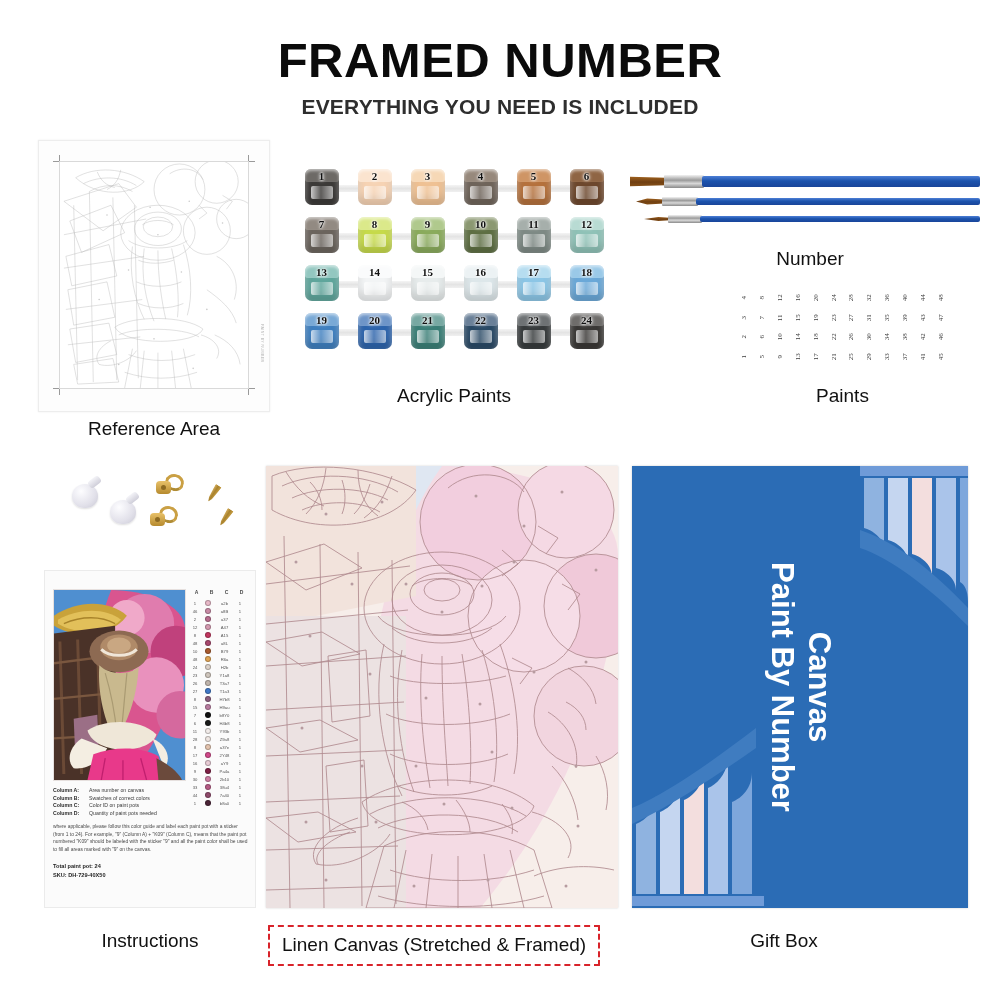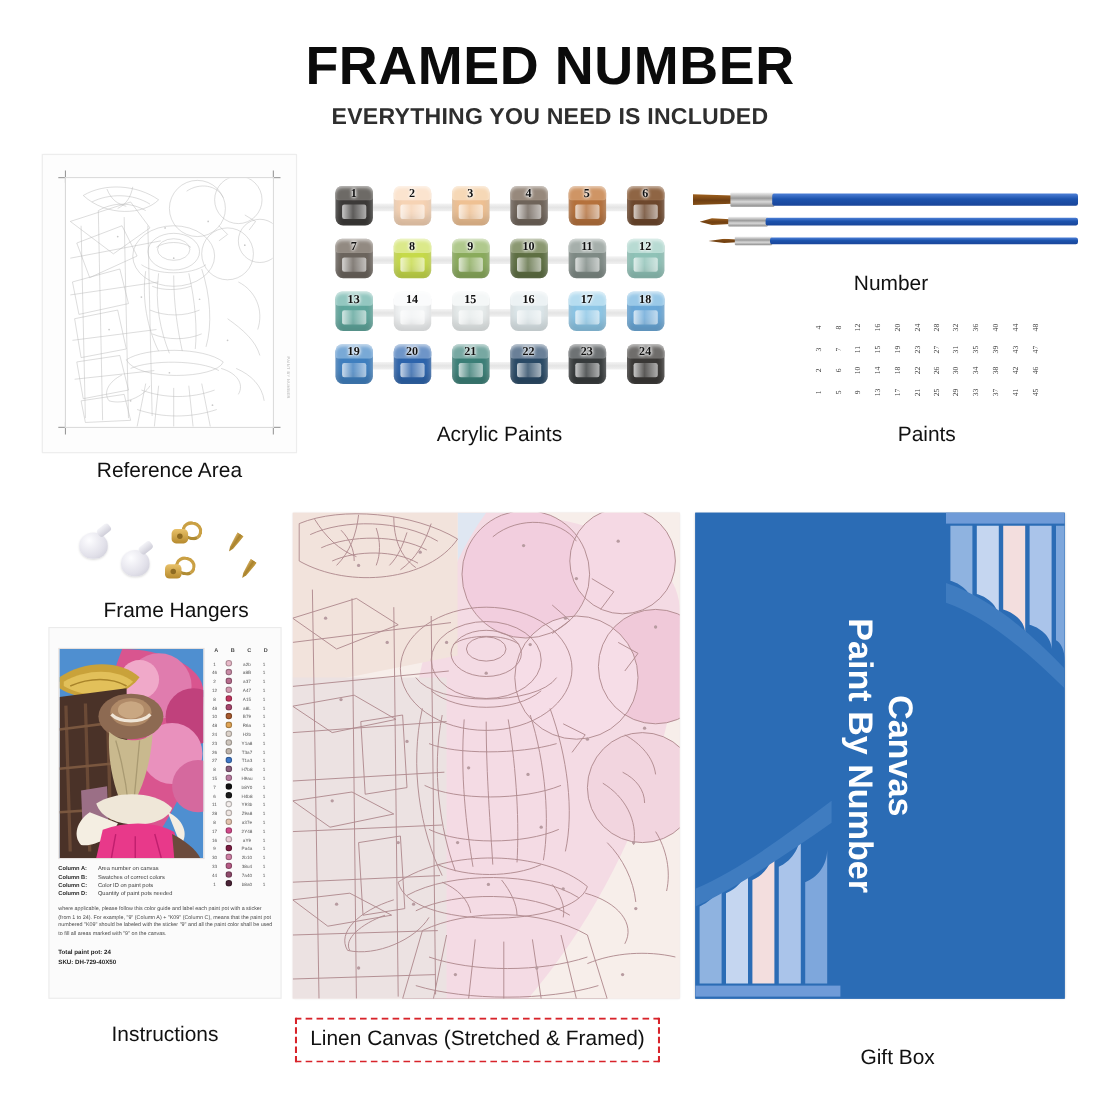--- a/index.html
+++ b/index.html
@@ -559,21 +559,20 @@
       <div class="ring"></div>
         <div class="plate"></div>
     </div>
     <div class="dring" style="left:80px; top:38px;">
       <div class="ring"></div>
         <div class="plate"></div>
     </div>
     <div class="screw" style="left:140px; top:16px;"></div>
     <div class="screw" style="left:152px; top:40px;"></div>
   </div>
-  <div class="caption" style="left:30px; top:545px; width:260px;">Frame Hangers</div>
 
   <div class="instructions">
     <div class="ins-art">
       <svg viewBox="0 0 133 192" width="100%" height="100%" preserveAspectRatio="none">
         <rect width="133" height="192" fill="#4f8fd0"></rect>
         <path d="M0 0 H133 V44 C100 34,60 40,0 30 Z" fill="#4f8fd0"></path>
         <path d="M58 0 C92 0,133 14,133 40 C133 96,110 150,74 192 L40 192 C30 140,34 60,58 0 Z" fill="#d9558f"></path>
         <circle cx="92" cy="34" r="30" fill="#e07cae"></circle>
         <circle cx="124" cy="62" r="26" fill="#c0417c"></circle>
         <circle cx="104" cy="96" r="28" fill="#e991bd"></circle>
@@ -1009,15 +1008,15 @@
       <path d="M52 428 H72 V302 C72 318,62 330,52 334 Z" fill="#f3dede"></path>
       <path d="M76 428 H96 V290 C96 306,86 318,76 322 Z" fill="#aac4ea"></path>
       <path d="M100 428 H120 V306 C120 322,110 332,100 336 Z" fill="#7ea7dc"></path>
       <path d="M0 358 C36 342,84 310,124 282 V262 C82 294,38 326,0 342 Z" fill="#3f7cc0"></path>
     </svg>
     <div class="gb-text">
       <span>Canvas</span><br>
       <span>Paint By Number</span>
     </div>
   </div>
-  <div class="caption" style="left:648px; top:930px; width:336px;margin-top:21px;">Gift Box</div>
+  <div class="caption" style="left:616px; top:930px; width:336px;">Gift Box</div>
 
 </div>
 
 </body></html>

